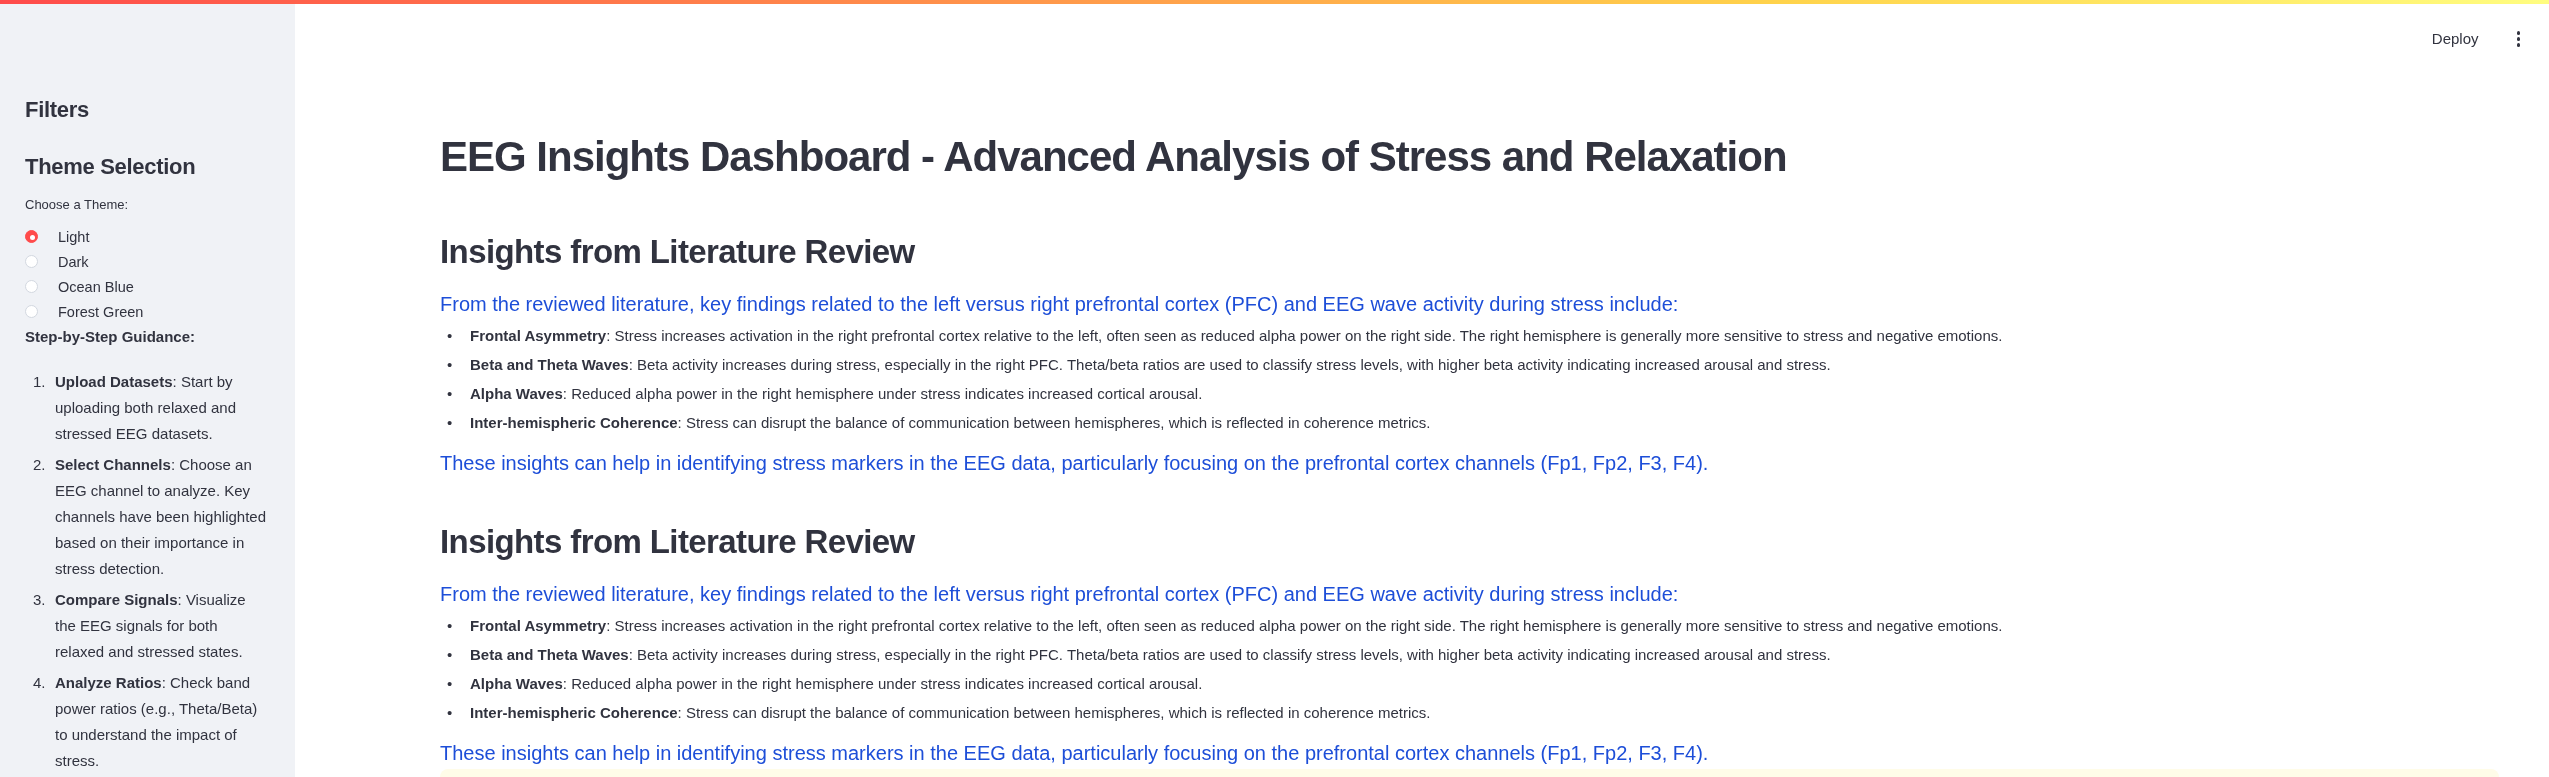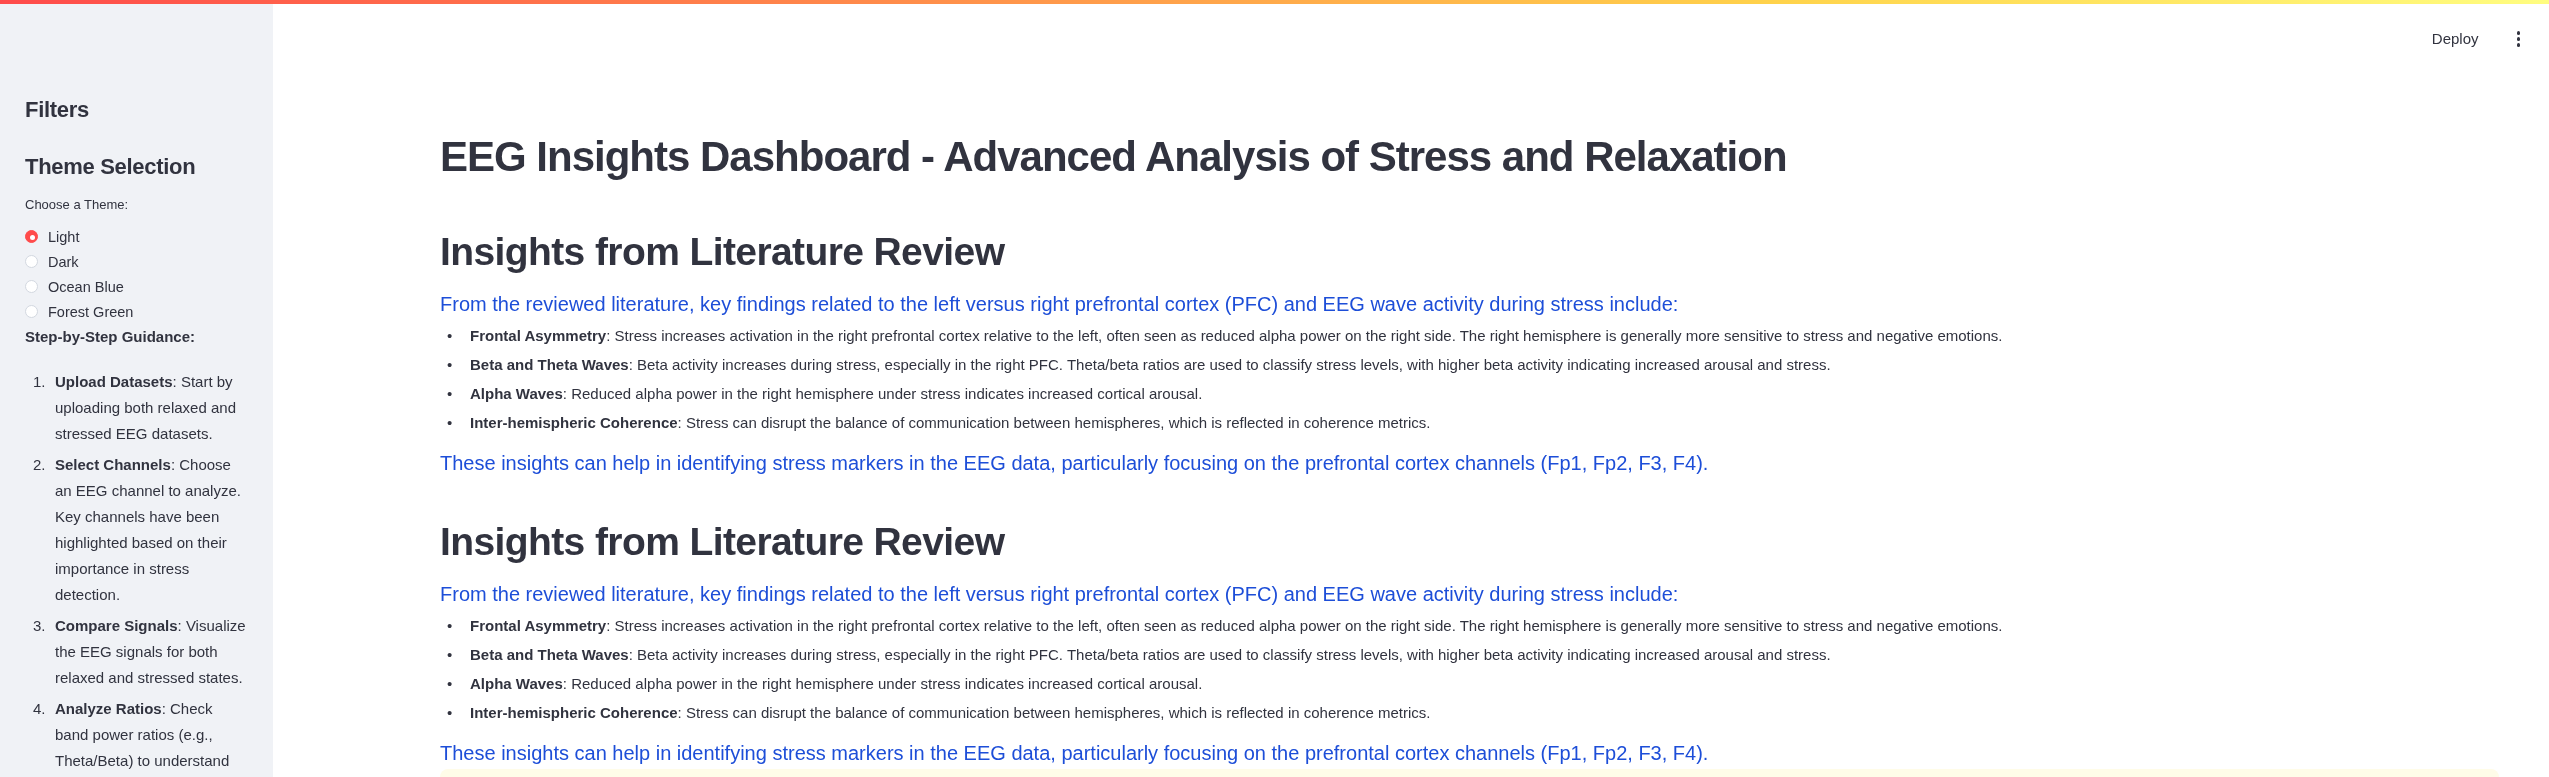--- a/index.html
+++ b/index.html
@@ -31,33 +31,33 @@
     display: flex; flex-direction: column; gap: 2.5px;
     padding: 3px 6px; cursor: pointer;
   }
   .kebab i {
     width: 3.5px; height: 3.5px; border-radius: 50%;
     background: #31333f; display: block;
   }
   
   .sidebar {
     position: absolute; top: 4px; left: 0; bottom: 0;
-    width: 273px;
+    width: 295px;
     background: #f0f2f6;
     padding: 92px 25px 0 25px;
   }
   .sidebar h2 {
     font-size: 22px; font-weight: 700; line-height: 28px;
     letter-spacing: -0.3px; color: #31333f;
   }
   .sb-title-filters { margin-bottom: 29px; }
   .sb-title-theme { margin-bottom: 14px; }
   .widget-label { font-size: 13px; line-height: 20px; color: #31333f; margin-bottom: 9px; }
   .radio-row {
-    display: flex; align-items: center; height: 25px; gap: 10px; cursor: pointer;
+    display: flex; align-items: center; height: 25px; gap: 20px; cursor: pointer;
   }
   .radio-circle {
     width: 13px; height: 13px; border-radius: 50%;
     background: #ffffff; border: 1px solid #d3d8e0;
     flex: 0 0 auto; position: relative;
   }
   .radio-row.selected .radio-circle {
     background: #ff4b4b; border-color: #ff4b4b;
   }
   .radio-row.selected .radio-circle::after {
@@ -79,21 +79,21 @@
     width: 2214px; height: 777px;
     padding: 0 72px 0 105px;
     background: #ffffff;
   }
   .main h1 {
     margin-top: 117px;
     font-size: 42px; line-height: 52px; font-weight: 700;
     letter-spacing: -1px; color: #31333f;
   }
   .section h2 {
-    font-size: 39px; line-height: 40px; font-weight: 700;
+    font-size: 33px; line-height: 40px; font-weight: 700;
     letter-spacing: -0.6px; color: #31333f;
   }
   .section-1 h2 { margin-top: 49px; }
   .section-2 h2 { margin-top: 47px; }
   .section p { font-size: 20px; line-height: 23px; color: #1d4ed8; }
   .section .intro { margin-top: 21px; }
   .section ul { list-style: none; margin-top: 8px; }
   .section li {
     position: relative; padding-left: 30px;
     font-size: 15px; line-height: 23px; margin-bottom: 6px;

